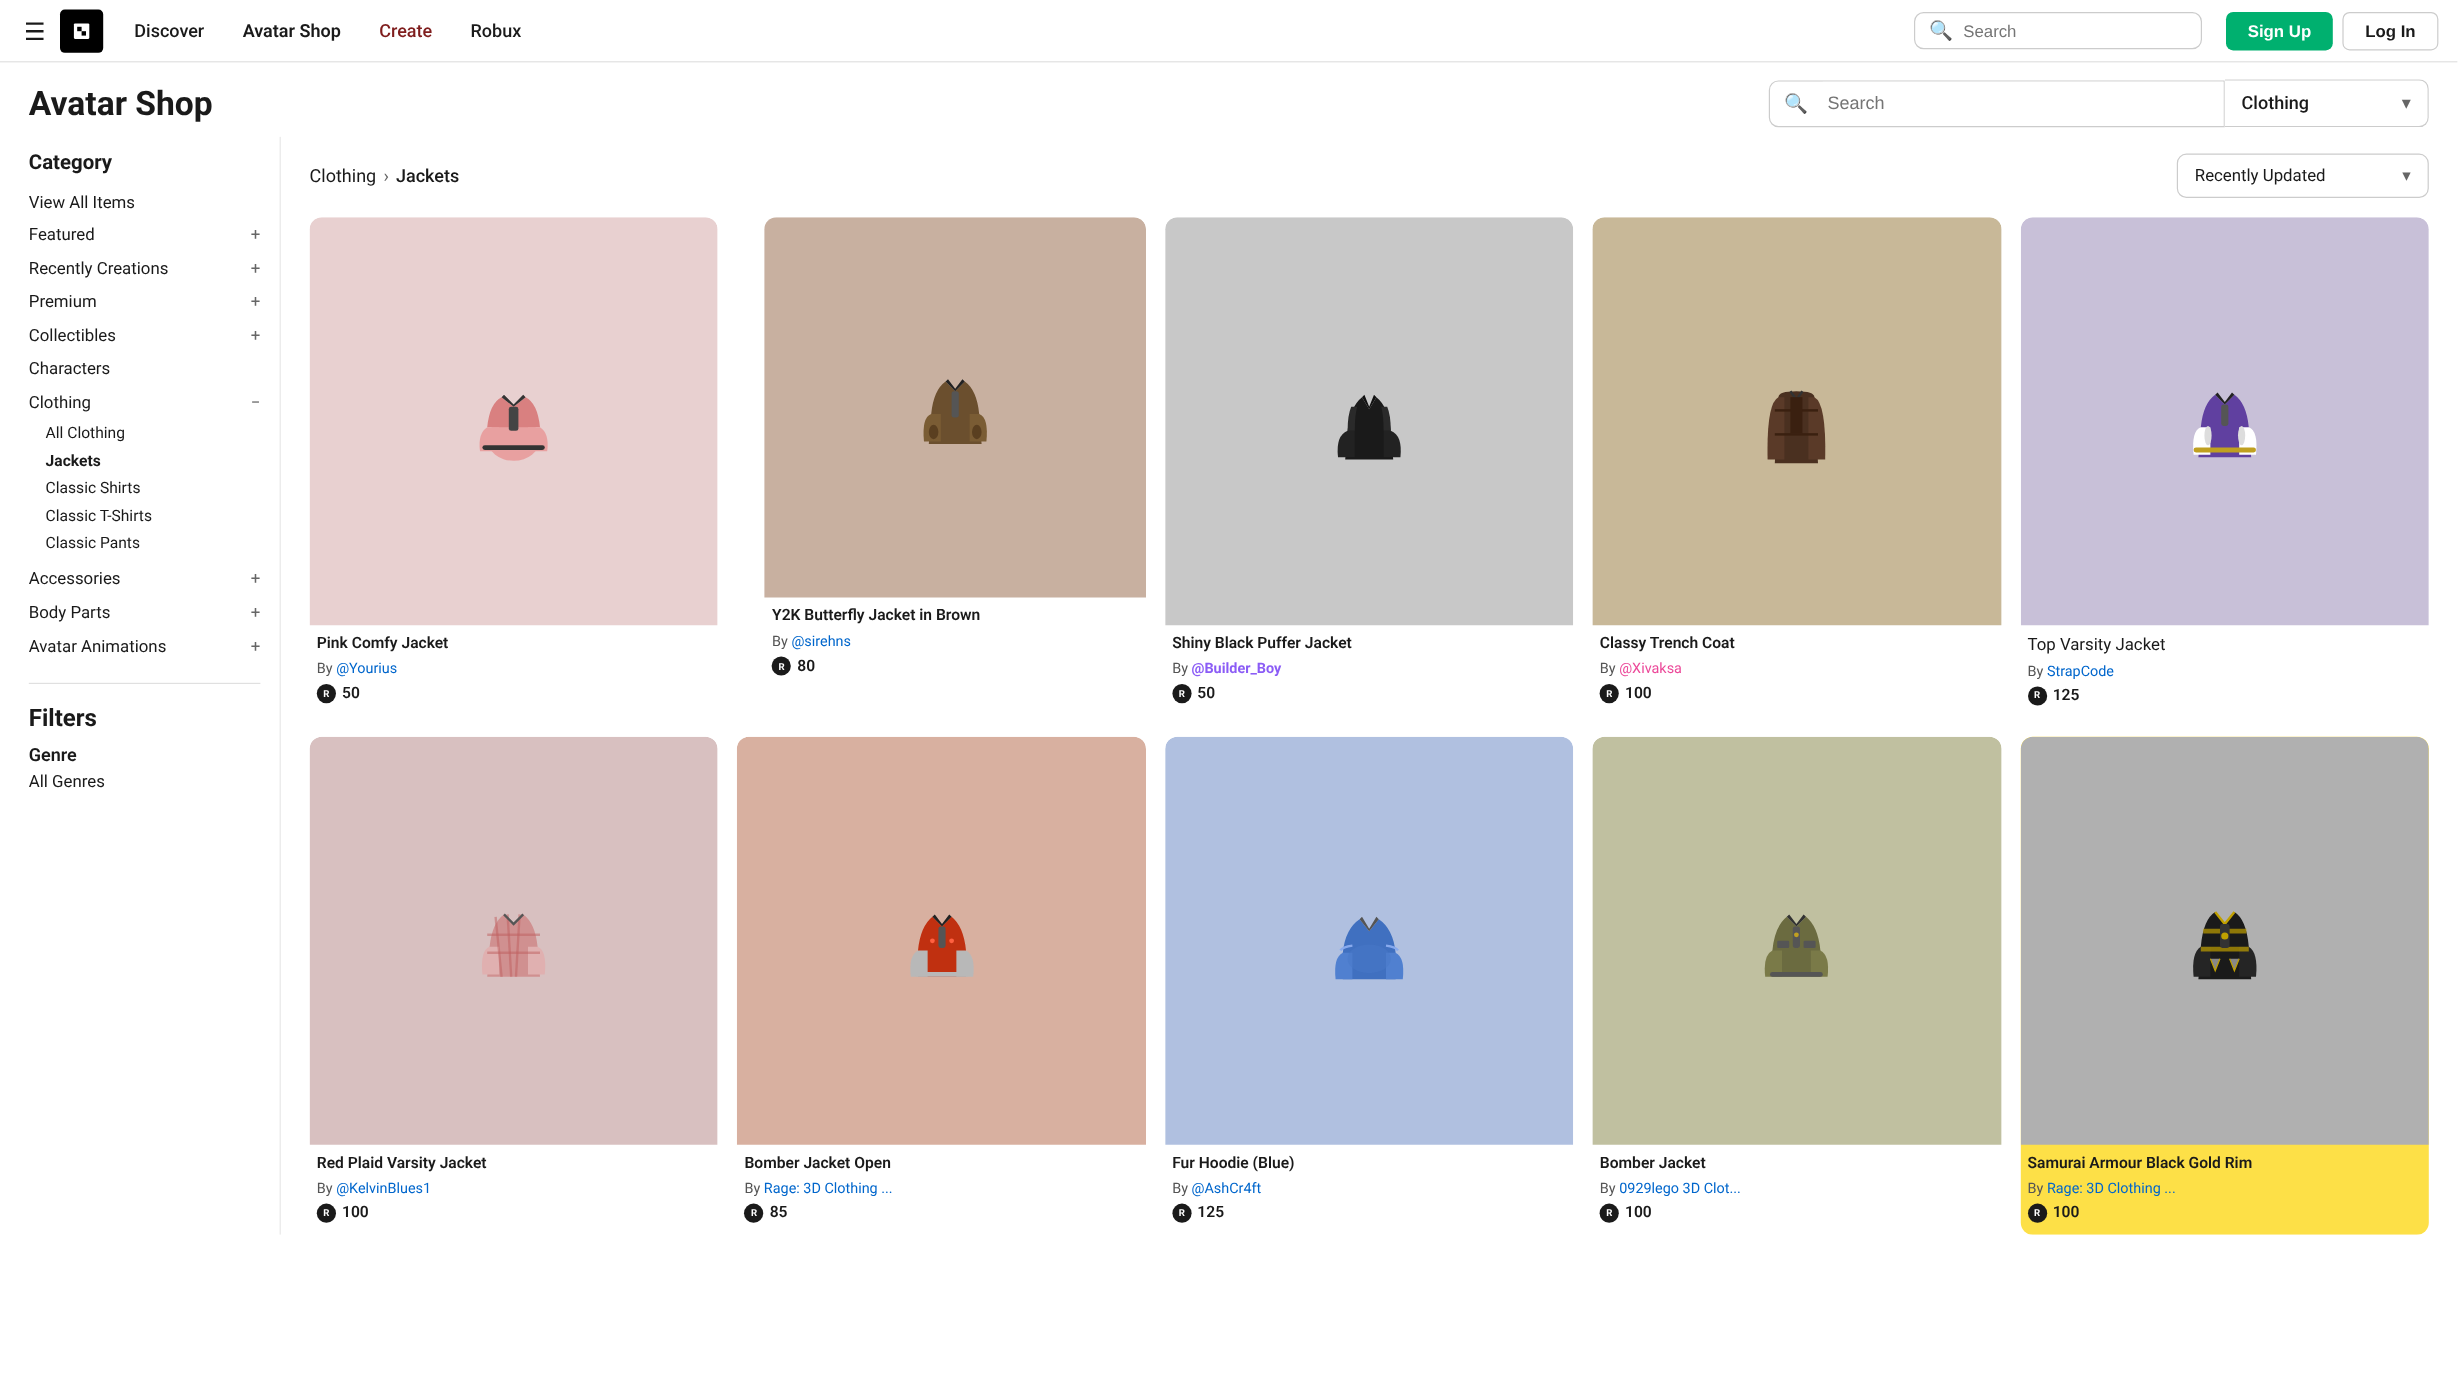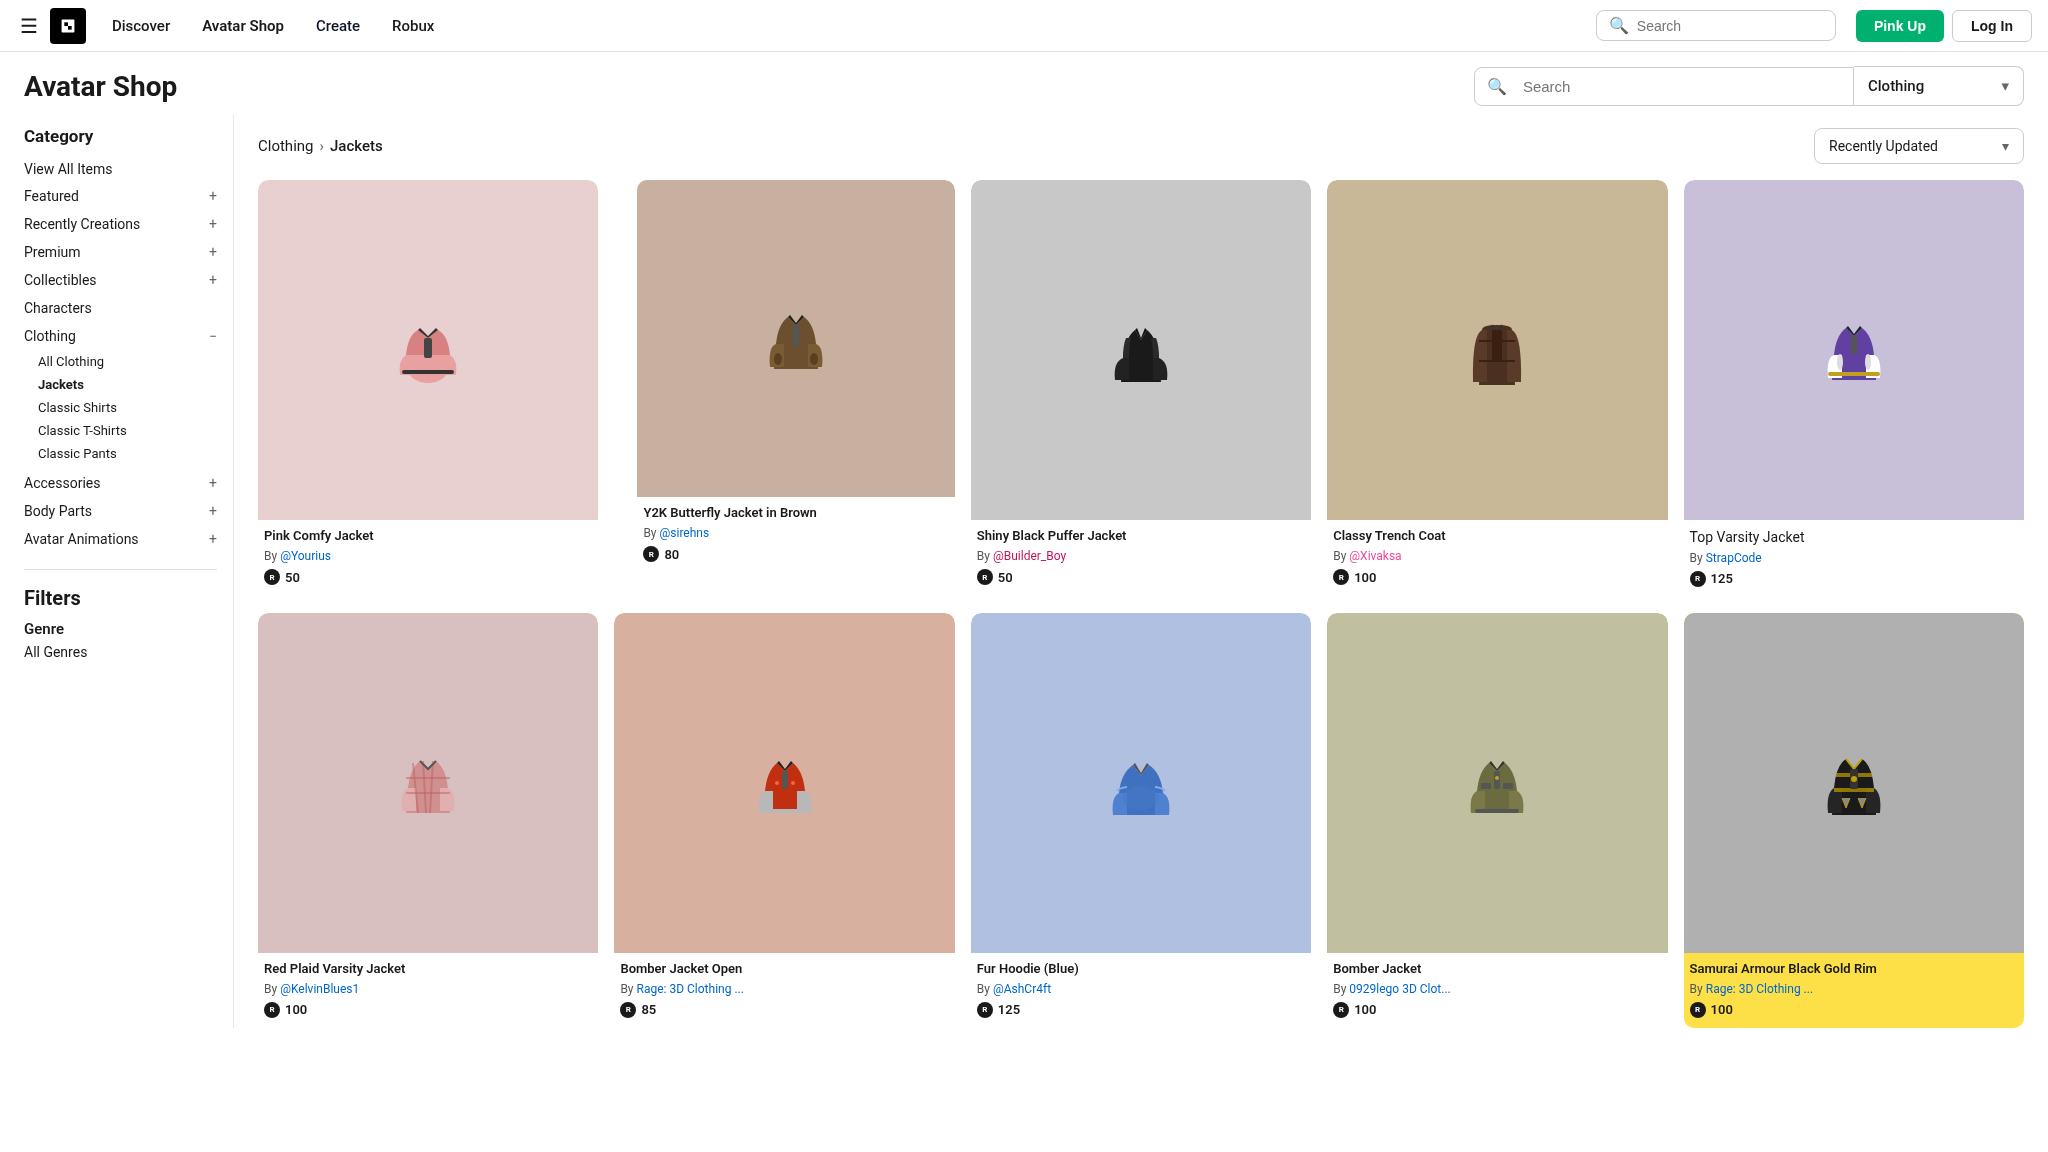--- a/index.html
+++ b/index.html
@@ -13,29 +13,29 @@
   <div style="width:36px;height:36px;background:#000;display:flex;align-items:center;justify-content:center;border-radius:4px;flex-shrink:0;cursor:pointer;">
     <svg viewBox="0 0 24 24" width="22" height="22" fill="white">
       <rect x="5" y="5" width="14" height="14" rx="1" fill="white"></rect>
       <rect x="8" y="8" width="4" height="4" fill="#000"></rect>
       <rect x="12" y="12" width="4" height="4" fill="#000"></rect>
     </svg>
   </div>
   <div style="display:flex;gap:4px;margin-left:4px;">
     <a style="padding:6px 14px;font-size:15px;font-weight:500;border-radius:6px;cursor:pointer;color:#1a1a1a;text-decoration:none;">Discover</a>
     <a style="padding:6px 14px;font-size:15px;font-weight:600;border-radius:6px;cursor:pointer;color:#1a1a1a;text-decoration:none;">Avatar Shop</a>
-    <a style="padding:6px 14px;font-size:15px;font-weight:500;border-radius:6px;cursor:pointer;color:#0f172a;text-decoration:none;">Create</a>
+    <a style="padding:6px 14px;font-size:15px;font-weight:500;border-radius:6px;cursor:pointer;color:#7f1d1d;text-decoration:none;">Create</a>
     <a style="padding:6px 14px;font-size:15px;font-weight:500;border-radius:6px;cursor:pointer;color:#1a1a1a;text-decoration:none;">Robux</a>
   </div>
   <div style="margin-left:auto;display:flex;align-items:center;border:1px solid #ccc;border-radius:8px;padding:5px 12px;gap:8px;width:240px;background:#fff;">
     <span style="color:#666;">🔍</span>
     <input type="text" style="border: none; outline: none; font-size: 14px; width: 100%;" placeholder="Search">
   </div>
   <div style="display:flex;gap:8px;margin-left:12px;">
-    <button style="background:#00b06f;color:#fff;border:none;border-radius:6px;padding:8px 18px;font-size:14px;font-weight:600;cursor:pointer;">Pink Up</button>
+    <button style="background:#00b06f;color:#fff;border:none;border-radius:6px;padding:8px 18px;font-size:14px;font-weight:600;cursor:pointer;">Sign Up</button>
     <button style="background:#fff;color:#1a1a1a;border:1.5px solid #ccc;border-radius:6px;padding:7px 18px;font-size:14px;font-weight:600;cursor:pointer;">Log In</button>
   </div>
 </nav>
 
 <div style="display:flex;align-items:center;justify-content:space-between;padding:14px 24px 8px 24px;">
   <h1 style="font-size:28px;font-weight:700;">Avatar Shop</h1>
   <div style="display:flex;align-items:center;">
     <div style="display:flex;align-items:center;border:1.5px solid #ccc;border-radius:8px 0 0 8px;overflow:hidden;width:380px;background:#fff;">
       <span style="padding:8px 12px;color:#666;font-size:16px;">🔍</span>
       <input type="text" style="border: none; outline: none; font-size: 15px; padding: 10px 4px; width: 100%;" placeholder="Search">
@@ -167,21 +167,21 @@
     <path d="M22 48 Q24 28 34 20 L40 30 L46 20 Q56 28 58 48L60 72 L20 72Z" fill="#1a1a1a"></path>
     <path d="M34 20 L40 30 L46 20 L44 18 L40 28 L36 18Z" fill="#111"></path>
     <path d="M22 48 Q12 52 14 70 L28 70 L28 48Z" fill="#222"></path>
     <path d="M58 48 Q68 52 66 70 L52 70 L52 48Z" fill="#222"></path>
     <path d="M25 28 Q22 35 22 48 L28 48 Q28 35 30 28Z" fill="#2a2a2a"></path>
     <path d="M55 28 Q58 35 58 48 L52 48 Q52 35 50 28Z" fill="#2a2a2a"></path>
   </svg>
     </div>
     <div style="padding:8px 6px 10px 6px;">
       <div style="font-size:13px;font-weight:600;line-height:1.3;margin-bottom:4px;">Shiny Black Puffer Jacket</div>
-      <div style="font-size:12px;color:#555;margin-bottom:6px;">By <span style="color:#be185d;">@Builder_Boy</span></div>
+      <div style="font-size:12px;color:#555;margin-bottom:6px;">By <span style="color:#8b5cf6;font-weight:bold;">@Builder_Boy</span></div>
       <div style="display:flex;align-items:center;gap:5px;font-size:13px;font-weight:600;">
         <span style="width:16px;height:16px;background:#1a1a1a;border-radius:50%;display:inline-flex;align-items:center;justify-content:center;color:#fff;font-size:8px;font-weight:700;flex-shrink:0;">R</span>
         <span>50</span>
       </div>
     </div>
   </div>
         <div style="border-radius: 10px; overflow: hidden; cursor: pointer; background: rgb(255, 255, 255);">
     <div style="background:#c8b898;aspect-ratio:1;display:flex;align-items:center;justify-content:center;border-radius:10px 10px 0 0;overflow:hidden;">
       <svg viewBox="0 0 80 80" width="80" height="80">
     <path d="M25 20 Q25 15 40 15 Q55 15 55 20 L58 75 L22 75Z" fill="#4a3020"></path>

